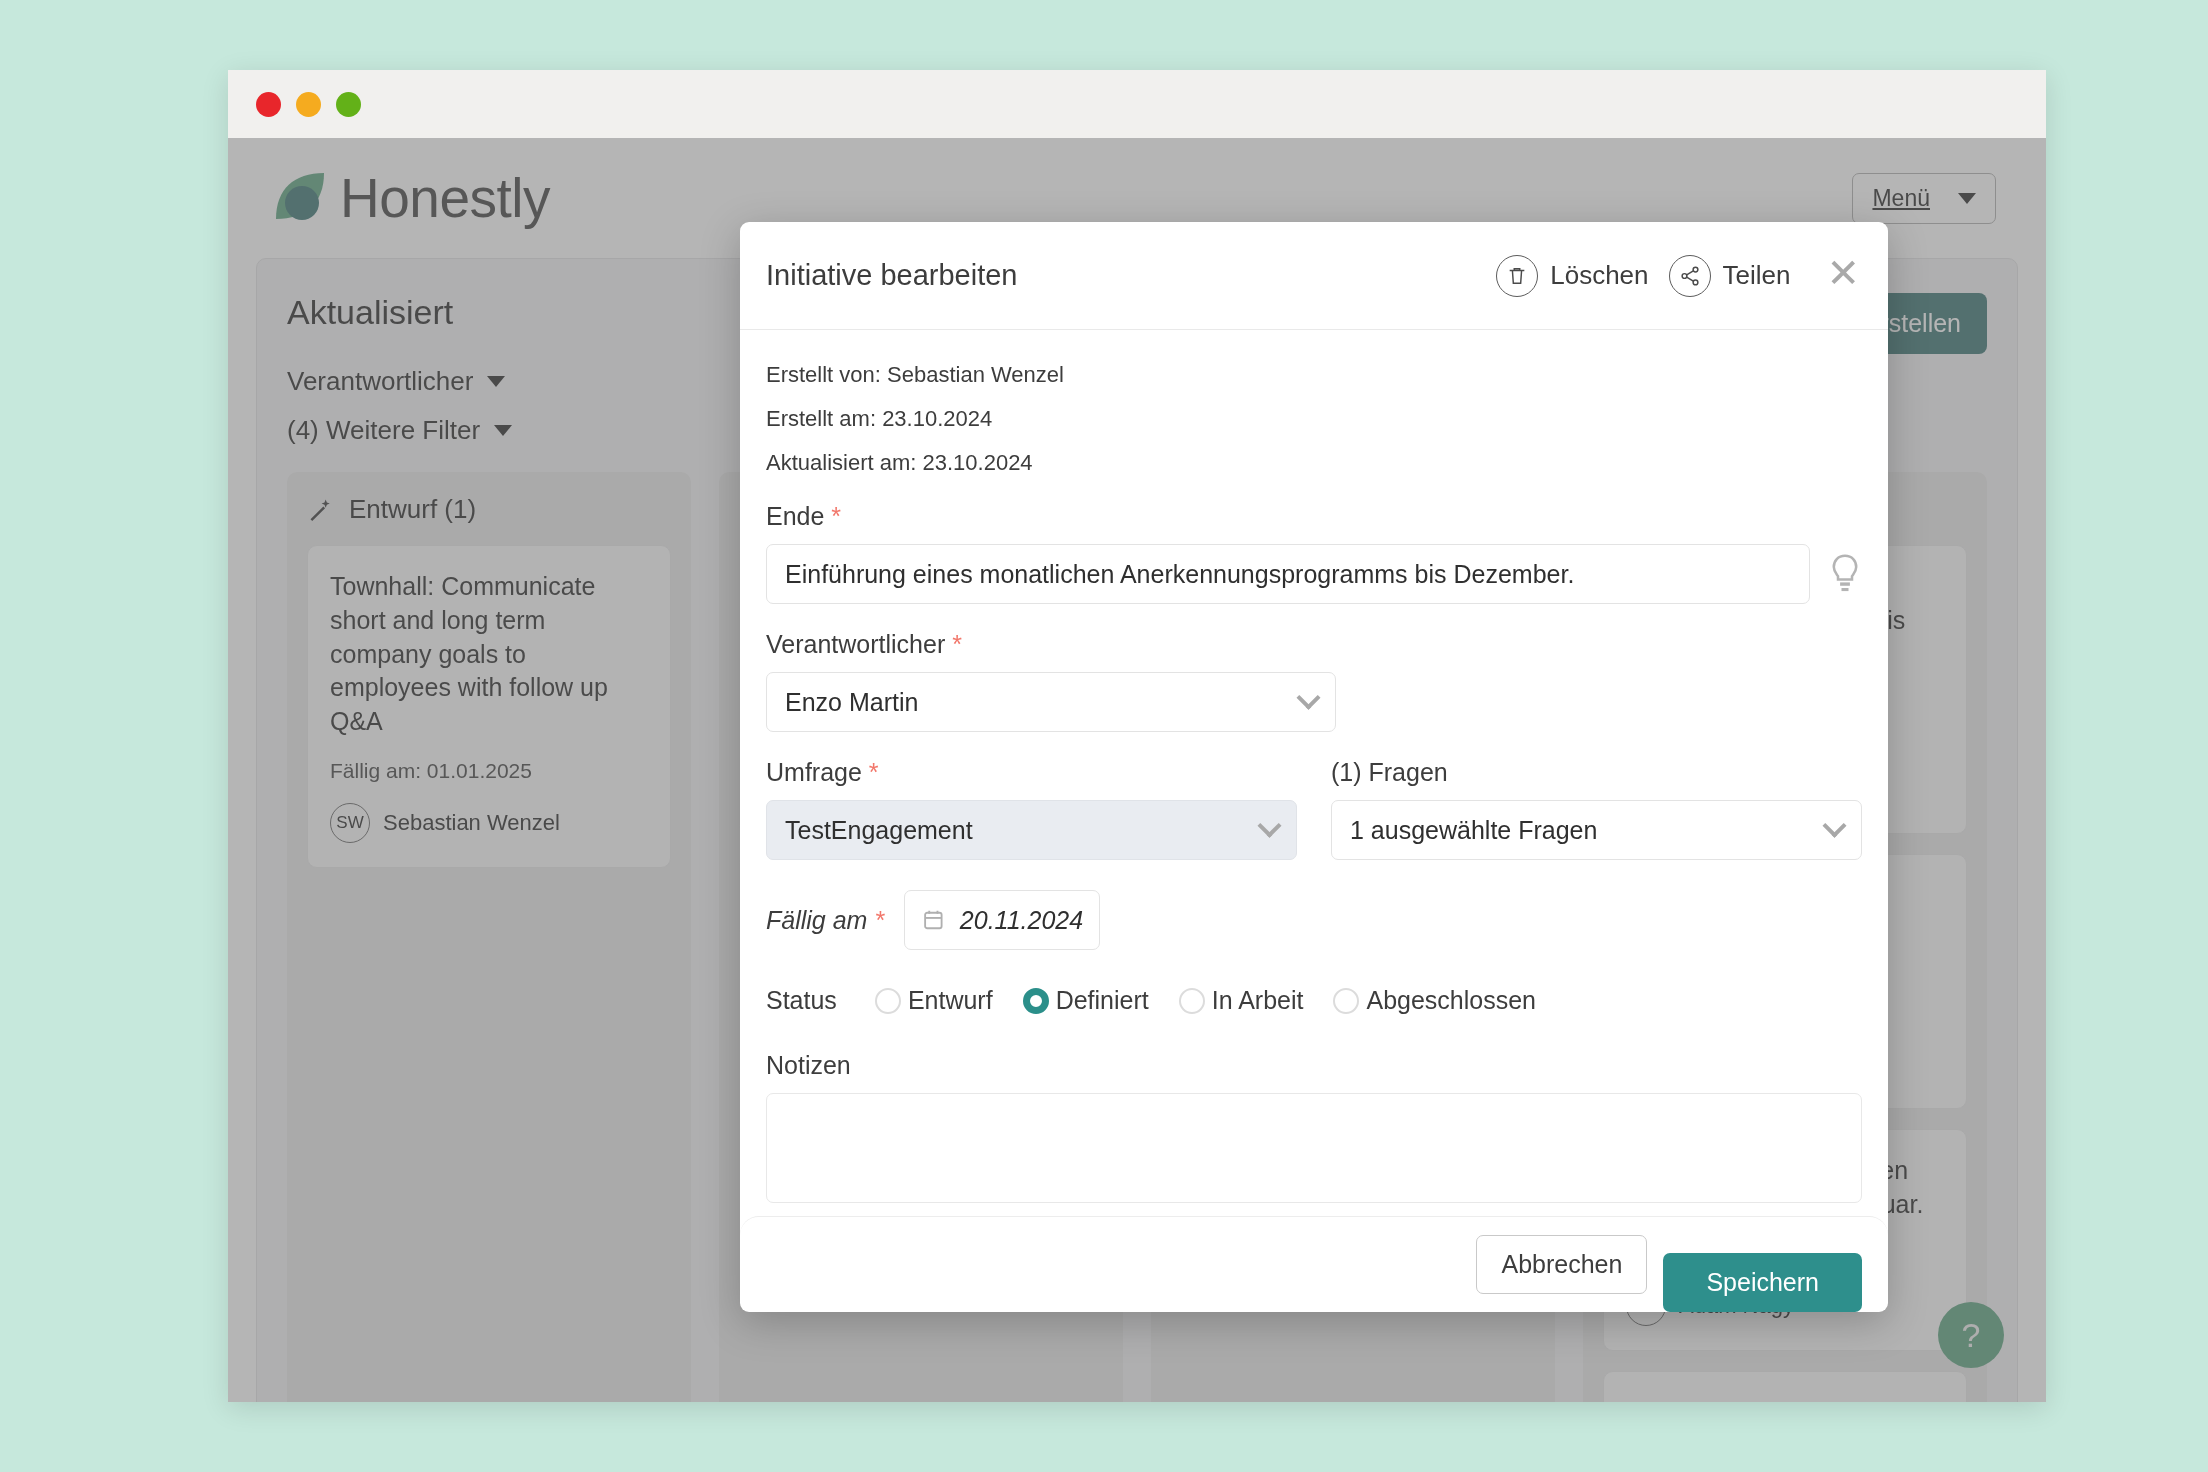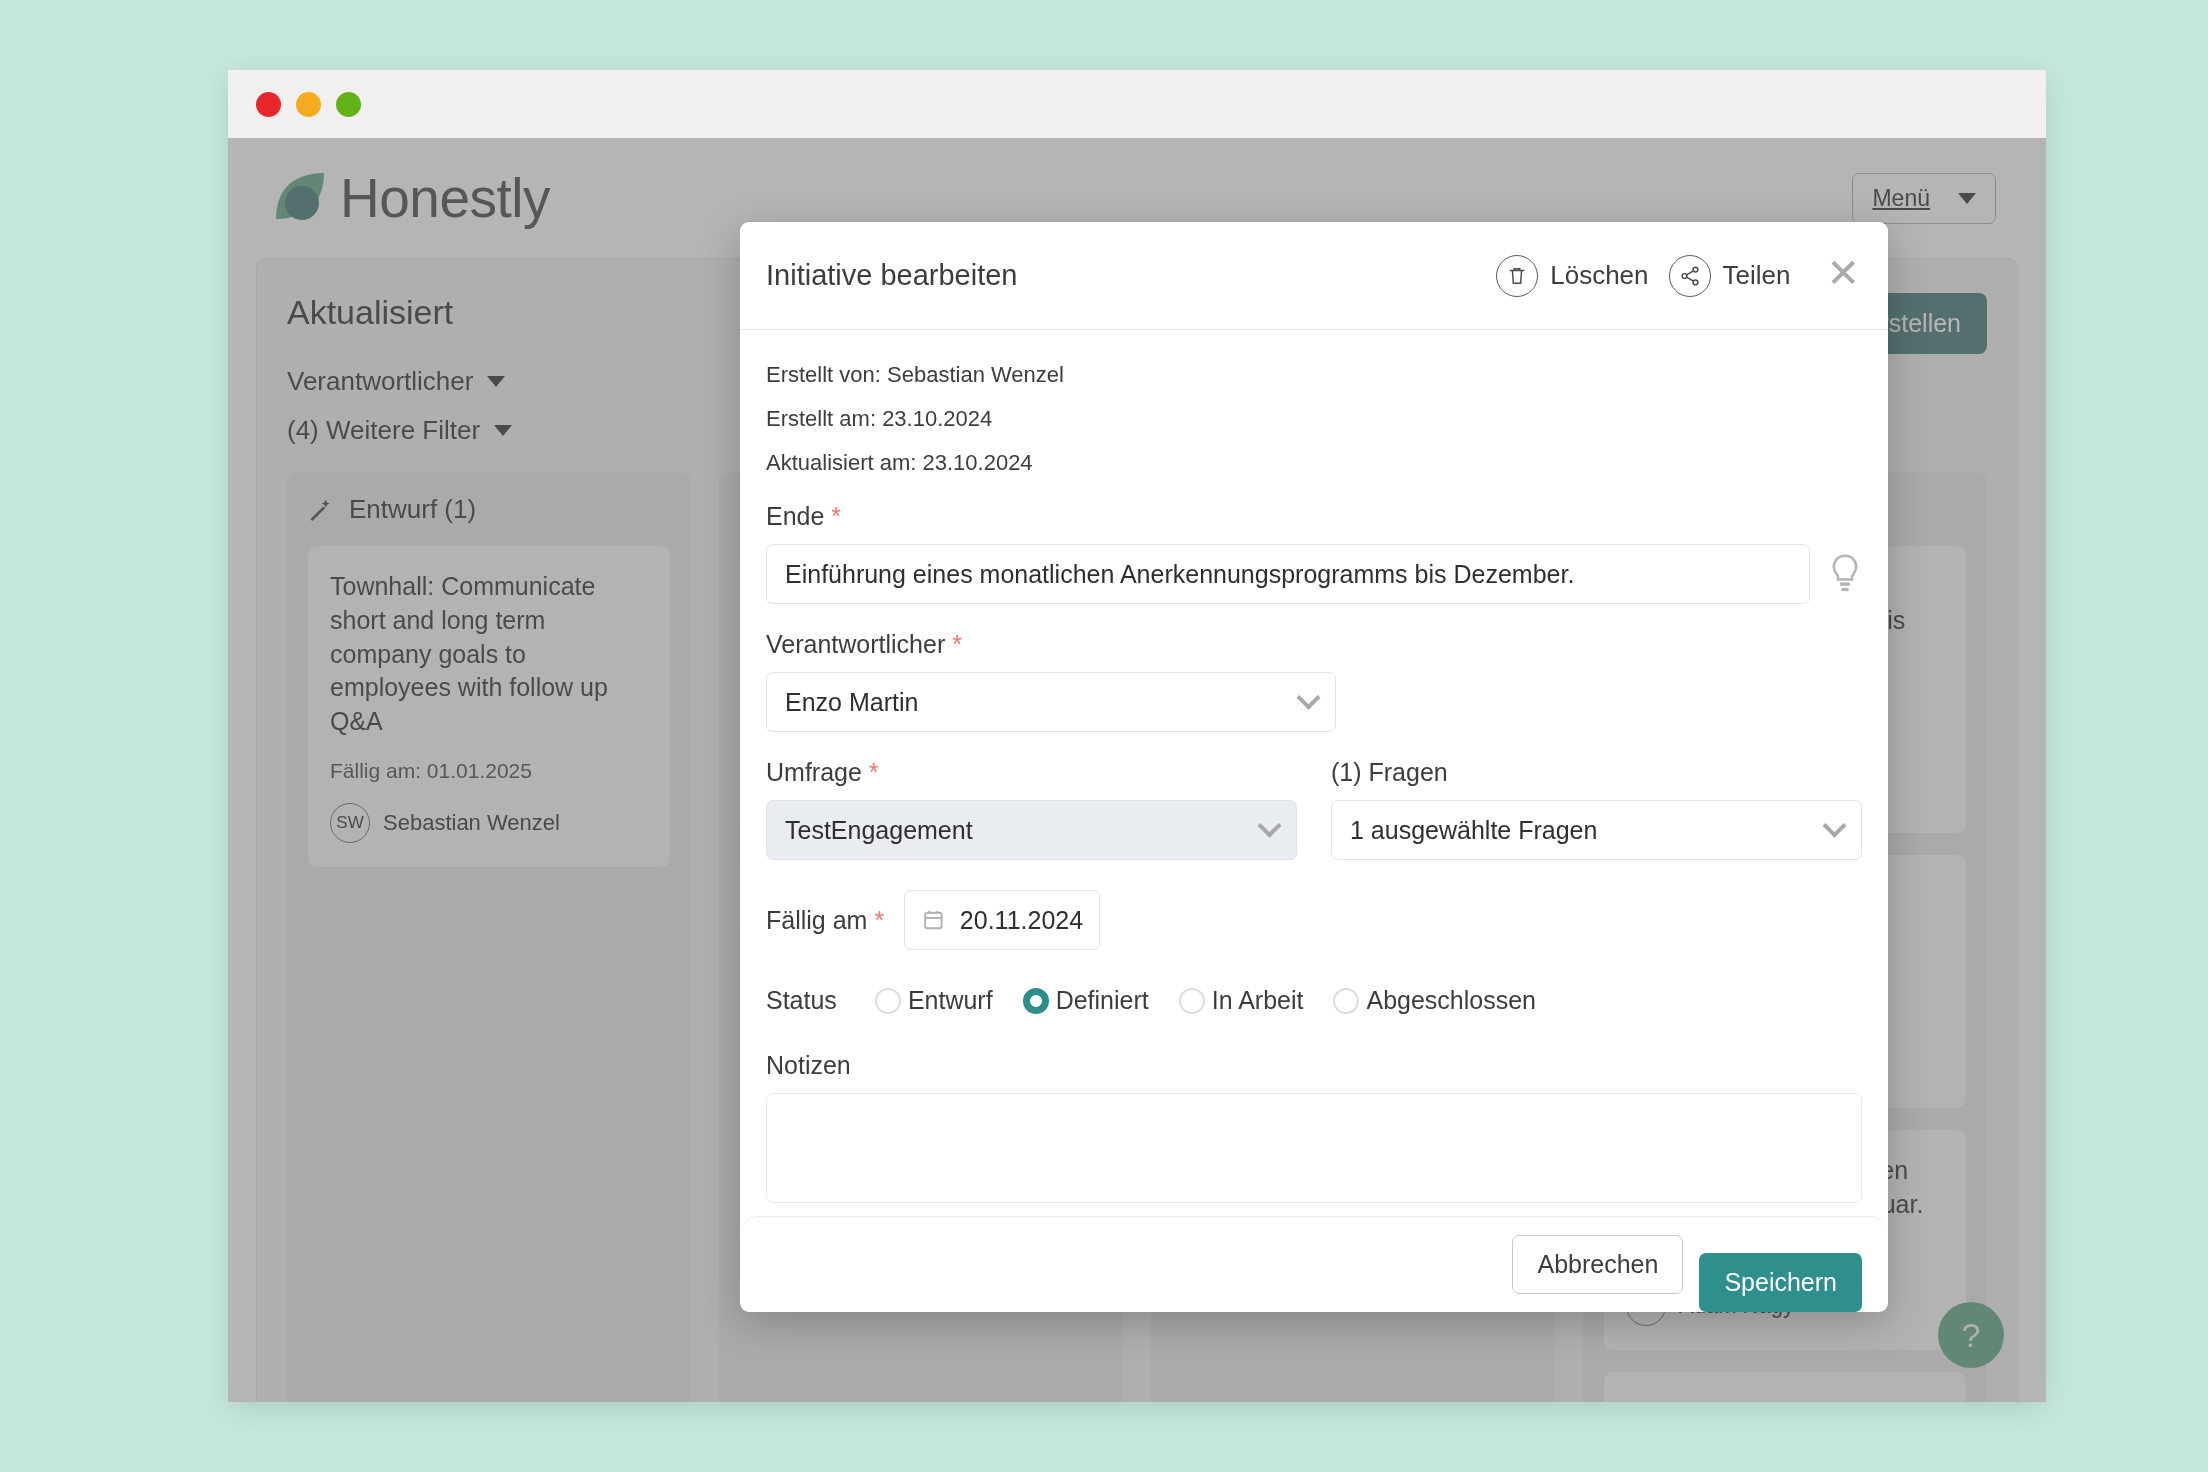--- a/index.html
+++ b/index.html
@@ -148,21 +148,21 @@
   .select-box.disabled { background: #e9ecf1; border-color: #e0e3e8; }
   .chev {
     position: absolute; right: 18px; top: 50%;
     width: 17px; height: 17px; border-right: 4px solid #a8a8a8; border-bottom: 4px solid #a8a8a8;
     transform: translateY(-75%) rotate(45deg);
   }
   .field-block { margin-top: 26px; }
   .two-col { display: flex; gap: 34px; margin-top: 26px; }
   .col { flex: 1; }
 
-  .date-row { display: flex; align-items: center; gap: 20px; margin-top: 30px; }
+  .date-row { display: flex; align-items: center; gap: 20px; margin-top: 30px; font-style: italic; }
   .date-input {
     height: 60px; width: 196px; border: 1px solid #e3e3e3; border-radius: 7px;
     display: flex; align-items: center; gap: 14px; padding: 0 16px; font-size: 25px; color: #2f2f2f;
   }
 
   .status-row { display: flex; align-items: center; gap: 22px; margin-top: 36px; font-size: 25px; color: #3d3d3d; }
   .radio-item { display: flex; align-items: center; gap: 7px; margin-right: 8px; }
   .radio {
     width: 26px; height: 26px; border-radius: 50%; border: 2px solid #dcdcdc; background: #fff;
   }
@@ -179,21 +179,21 @@
     border-top: 1px solid #ededed; height: 96px;
     display: flex; align-items: center; justify-content: flex-end; gap: 16px; padding-right: 26px; border-radius: 19px;
   }
   #cancel-button {
     border: 1px solid #c9c9c9; background: #fff; border-radius: 7px;
     font-size: 25px; padding: 14px 24px; color: #3d3d3d;
     font-family: "Liberation Sans", sans-serif;
   }
   #save-button {
     border: none; background: #2e8f8c; color: #fff; border-radius: 7px;
-    font-size: 25px; padding: 15px 25px;
+    font-size: 25px; padding: 15px 43px;
     font-family: "Liberation Sans", sans-serif;
     margin-top: 36px;
   }
 </style>
 </head>
 <body>
 
 <div id="browser-window">
 
   <div id="titlebar">

